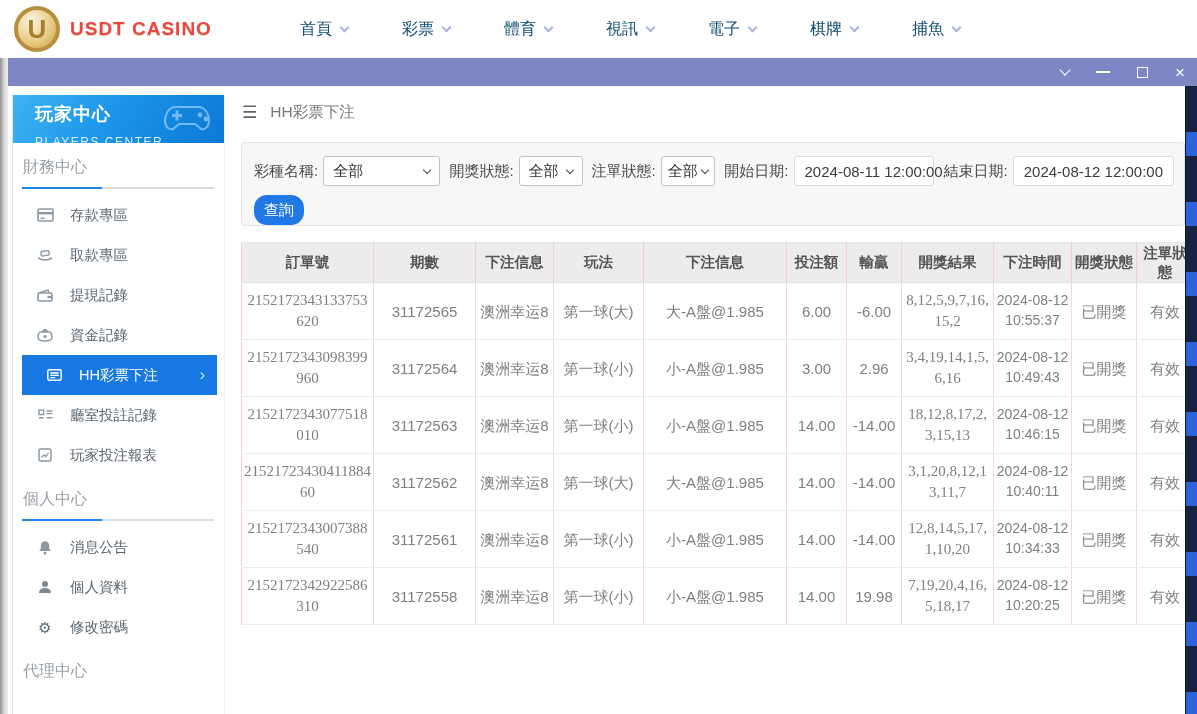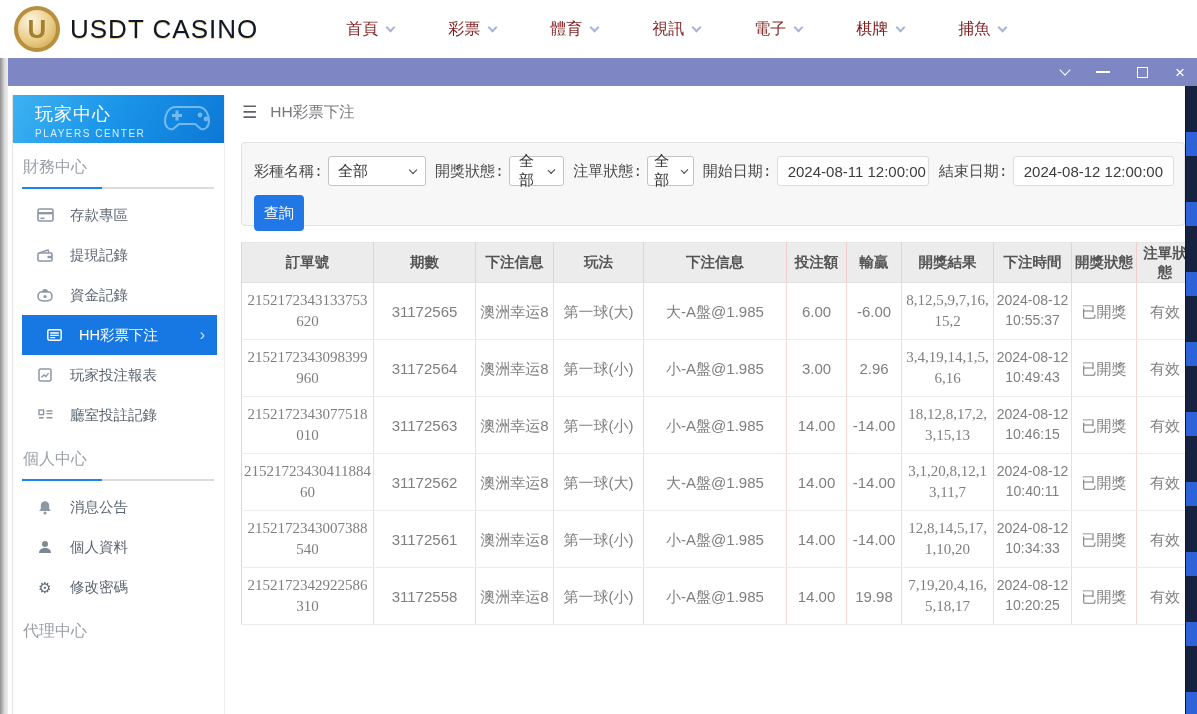--- a/index.html
+++ b/index.html
@@ -12,63 +12,63 @@
   
   .topbar { position:absolute; left:0; top:0; width:1197px; height:58px; background:#fff; display:flex; align-items:center; }
   .logo { display:flex; align-items:center; margin-left:14px; }
   .logo-coin {
     width:46px; height:46px; border-radius:50%;
     border:4px solid #b78f3e;
     background:radial-gradient(circle at 35% 30%, #fdf6e3, #e6c87e 60%, #c79b43);
     display:flex; align-items:center; justify-content:center;
     color:#a57f2c; font-weight:bold; font-size:26px;
   }
-  .logo-text { margin-left:10px; font-size:26px; font-weight:400; letter-spacing:1px; color:#0f172a; text-shadow:0 1px 0 #e8d3a0; }
+  .logo-text { margin-left:10px; font-size:19px; font-weight:700; letter-spacing:1px; color:#ef4444; text-shadow:0 1px 0 #e8d3a0; }
   .nav { display:flex; align-items:center; margin-left:88px; }
   .nav-item { display:flex; align-items:center; margin-right:54px; cursor:pointer; }
-  .nav-label { font-size:16px; color:#7f1d1d; }
+  .nav-label { font-size:16px; color:#0c4a6e; }
   .chev { width:7px; height:7px; border-right:2px solid #a9b3dd; border-bottom:2px solid #a9b3dd; transform:rotate(45deg); margin-left:9px; margin-top:-4px; }
   
   .titlebar { position:absolute; left:8px; top:58px; width:1189px; height:28px; background:#7e87c3; display:flex; align-items:center; justify-content:flex-end; }
   .tb-icon { margin-right:27px; display:flex; align-items:center; justify-content:center; cursor:pointer; }
   .tb-chev { width:8px; height:8px; border-right:1.5px solid #fff; border-bottom:1.5px solid #fff; transform:rotate(45deg); margin-top:-4px; }
   .tb-min { width:14px; height:2px; background:#fff; }
   .tb-max { width:11px; height:11px; border:1.5px solid #fff; }
   .tb-close { color:#fff; font-size:17px; line-height:1; margin-right:12px; }
   
   .left-strip { position:absolute; left:0; top:58px; width:8px; height:656px; background:linear-gradient(to right,#8f8f8f,#d9d9d9 55%, #efefef); }
   
   .app { position:absolute; left:8px; top:86px; width:1189px; height:628px; background:#fff; }
   
   .sidebar { position:absolute; left:4px; top:9px; width:213px; height:619px; background:#fff; border-left:1px solid #e4e4e4; border-right:1px solid #eee; overflow:hidden; }
   .sb-header { position:relative; height:48px; background:linear-gradient(120deg,#3eb2f2 0%, #1b96e9 45%, #0c78d6 100%); color:#fff; padding:7px 0 0 22px; overflow:hidden; }
-  .sb-header-title { font-size:18px; letter-spacing:1px; }
-  .sb-header-sub { font-size:10px; letter-spacing:1.5px; color:#d8efff; margin-top:2px; }
+  .sb-header-title { font-size:18px; letter-spacing:1px;font-weight:bold; }
+  .sb-header-sub { font-size:12px; letter-spacing:1.5px; color:#d8efff; margin-top:9px; }
   .sb-pad { position:absolute; right:8px; top:6px; opacity:.55; }
   .sb-section-title { font-size:16px; color:#9aa0a6; padding:14px 0 9px 10px; }
   .sb-rule { height:2px; margin:0 0 6px 9px; width:192px; background:linear-gradient(to right,#1c86e8 0 80px,#dcdcdc 80px 100%); }
   .sb-item { height:40px; display:flex; align-items:center; padding-left:23px; cursor:pointer; color:#5c6672; }
   .sb-item .ic { width:18px; display:flex; justify-content:center; color:#8d98a5; }
   .sb-item .lbl { margin-left:16px; font-size:14.5px; }
   .sb-item.active { background:#1778e4; color:#fff; margin:0 0 0 9px; width:195px; position:relative; }
   .sb-item.active .ic { color:#fff; }
   .sb-item.active .arrow { position:absolute; right:12px; color:#cfe2ff; font-size:16px; }
   
   .main { position:absolute; left:225px; top:0; width:952px; height:628px; background:#fff; }
   .crumb { display:flex; align-items:center; padding:16px 0 0 9px; color:#72777c; }
   .crumb .burger { font-size:17px; color:#5f6368; cursor:pointer; }
   .crumb .crumb-title { font-size:15.5px; margin-left:13px; color:#75797e; }
   .filter-panel { margin:19px 0 0 8px; width:944px; height:84px; background:#f7f7f7; border:1px solid #e3e3e3; border-radius:4px; padding:13px 0 0 12px; }
   .filter-row { display:flex; align-items:center; }
-  .f-label { font-size:15px; color:#4a4a4a; margin-right:5px; white-space:nowrap;font-family:Liberation Mono, monospace; }
+  .f-label { font-size:15px; color:#4a4a4a; margin-right:5px; white-space:nowrap; }
   .f-select { height:30px; background:#fff; border:1px solid #c3c3c3; border-radius:3px; display:flex; align-items:center; justify-content:space-between; padding:0 9px; margin-right:9px; cursor:pointer; }
   .f-select .val { font-size:15px; color:#333; }
   .f-select .car { width:6px; height:6px; border-right:1.8px solid #444; border-bottom:1.8px solid #444; transform:rotate(45deg); margin-top:-3px; margin-left:8px; }
   .f-input { height:30px; background:#fff; border:1px solid #dcdcdc; border-radius:3px; display:flex; align-items:center; padding:0 10px; font-size:15px; color:#3c3c3c; margin-right:10px; white-space:nowrap; }
-  .btn-search { margin-top:9px; width:50px; height:36px; background:#2277e6; color:#fff; font-size:15px; border:none; border-radius:4px; cursor:pointer; }
+  .btn-search { margin-top:9px; width:50px; height:30px; background:#2277e6; color:#fff; font-size:15px; border:none; border-radius:13px; cursor:pointer; }
   
   .grid { margin:16px 0 0 8px; border-collapse:collapse; table-layout:fixed; width:944px; }
   .grid th { background:#ececec; font-weight:bold; color:#545454; font-size:14.5px; height:40px; border-right:1px solid #f2cdc9; border-bottom:1px solid #e2e2e2; border-top:1px solid #e6e6e6; padding:0 1px; }
   .grid th:first-child, .grid td:first-child { border-left:1px solid #f2cdc9; }
   .grid td { height:57px; text-align:center; vertical-align:middle; color:#7f7f7f; font-size:15px; border-right:1px solid #f5d7d4; border-bottom:1px solid #ececec; padding:0 2px; line-height:1.4; }
   .grid td.brk { word-break:break-all;font-family:Liberation Serif, serif; }
   .grid td.tm { font-size:14px; }
   .grid tr.sum td { height:39px; }
 </style>
 </head>
@@ -151,20 +151,29 @@
           <svg width="17" height="14" viewBox="0 0 17 14">
             <rect x="1" y="1" width="15" height="12" rx="1.5" fill="none" stroke="currentColor" stroke-width="1.6"></rect>
             <rect x="1" y="4" width="15" height="2.4" fill="currentColor"></rect>
             <rect x="3.5" y="9.5" width="4" height="1.6" fill="currentColor"></rect>
           </svg>
         </span>
       <span class="lbl">存款專區</span>
     </div>
     <div class="sb-item">
       <span class="ic">
+          <svg width="18" height="13" viewBox="0 0 18 13">
+            <path d="M2 9 q7 4 14 0" fill="none" stroke="currentColor" stroke-width="1.6"></path>
+            <rect x="5" y="2" width="8" height="4.6" rx="1" transform="rotate(-8 9 4)" fill="none" stroke="currentColor" stroke-width="1.4"></rect>
+          </svg>
+        </span>
+      <span class="lbl">取款專區</span>
+    </div>
+    <div class="sb-item">
+      <span class="ic">
           <svg width="16" height="13" viewBox="0 0 16 13">
             <path d="M2 4 l9 -3 1 3" fill="none" stroke="currentColor" stroke-width="1.4"></path>
             <rect x="1" y="4" width="14" height="8" rx="1.2" fill="none" stroke="currentColor" stroke-width="1.6"></rect>
             <rect x="10.5" y="6.8" width="4.5" height="2.4" fill="currentColor"></rect>
           </svg>
         </span>
       <span class="lbl">提現記錄</span>
     </div>
     <div class="sb-item">
       <span class="ic">
@@ -183,36 +192,36 @@
             <rect x="0.8" y="0.8" width="13.4" height="10.4" rx="1.4" fill="none" stroke="currentColor" stroke-width="1.5"></rect>
             <path d="M3.2 4 h8.6 M3.2 6.3 h8.6 M3.2 8.6 h5" stroke="currentColor" stroke-width="1.3"></path>
           </svg>
         </span>
       <span class="lbl">HH彩票下注</span>
       <span class="arrow">›</span>
     </div>
 
     <div class="sb-item">
       <span class="ic">
-          <svg width="14" height="14" viewBox="0 0 14 14">
-            <rect x="1" y="1" width="12" height="12" rx="1.4" fill="none" stroke="currentColor" stroke-width="1.5"></rect>
-            <path d="M3.4 9.5 l2.6 -2.6 1.8 1.6 2.8 -3.4" fill="none" stroke="currentColor" stroke-width="1.4"></path>
-          </svg>
-        </span>
-      <span class="lbl">玩家投注報表</span>
-    </div>
-    <div class="sb-item">
-      <span class="ic">
           <svg width="15" height="13" viewBox="0 0 15 13">
             <rect x="1" y="1" width="4.6" height="4.6" fill="none" stroke="currentColor" stroke-width="1.4"></rect>
             <rect x="1" y="8" width="4.6" height="1.6" fill="currentColor"></rect>
             <path d="M8.5 2 h6 M8.5 4.6 h6 M8.5 8.8 h6" stroke="currentColor" stroke-width="1.4"></path>
           </svg>
         </span>
       <span class="lbl">廳室投註記錄</span>
+    </div>
+    <div class="sb-item">
+      <span class="ic">
+          <svg width="14" height="14" viewBox="0 0 14 14">
+            <rect x="1" y="1" width="12" height="12" rx="1.4" fill="none" stroke="currentColor" stroke-width="1.5"></rect>
+            <path d="M3.4 9.5 l2.6 -2.6 1.8 1.6 2.8 -3.4" fill="none" stroke="currentColor" stroke-width="1.4"></path>
+          </svg>
+        </span>
+      <span class="lbl">玩家投注報表</span>
     </div>
 
     <div class="sb-section-title">個人中心</div>
     <div class="sb-rule"></div>
 
     <div class="sb-item">
       <span class="ic">
           <svg width="14" height="15" viewBox="0 0 14 15">
             <path d="M7 1.2 a4.2 4.2 0 0 0 -4.2 4.2 v3.4 L1.2 11 h11.6 L11.2 8.8 V5.4 A4.2 4.2 0 0 0 7 1.2 z" fill="currentColor"></path>
             <circle cx="7" cy="13" r="1.5" fill="currentColor"></circle>
@@ -254,21 +263,21 @@
         <div class="f-select" style="width:72px">
           <span class="val">全部</span>
             <span class="car"></span>
         </div>
         <span class="f-label">注單狀態:</span>
         <div class="f-select" style="width:62px;padding:0 6px">
           <span class="val">全部</span>
             <span class="car" style="margin-left:4px"></span>
         </div>
         <span class="f-label">開始日期:</span>
-        <div class="f-input" style="width:152px">
+        <div class="f-input" style="width:140px">
             <span>2024-08-11 12:00:00</span>
           </div>
         <span class="f-label">結束日期:</span>
         <div class="f-input" style="width:184px">
             <span>2024-08-12 12:00:00</span>
           </div>
       </div>
       <button class="btn-search">查詢</button>
     </div>
 

